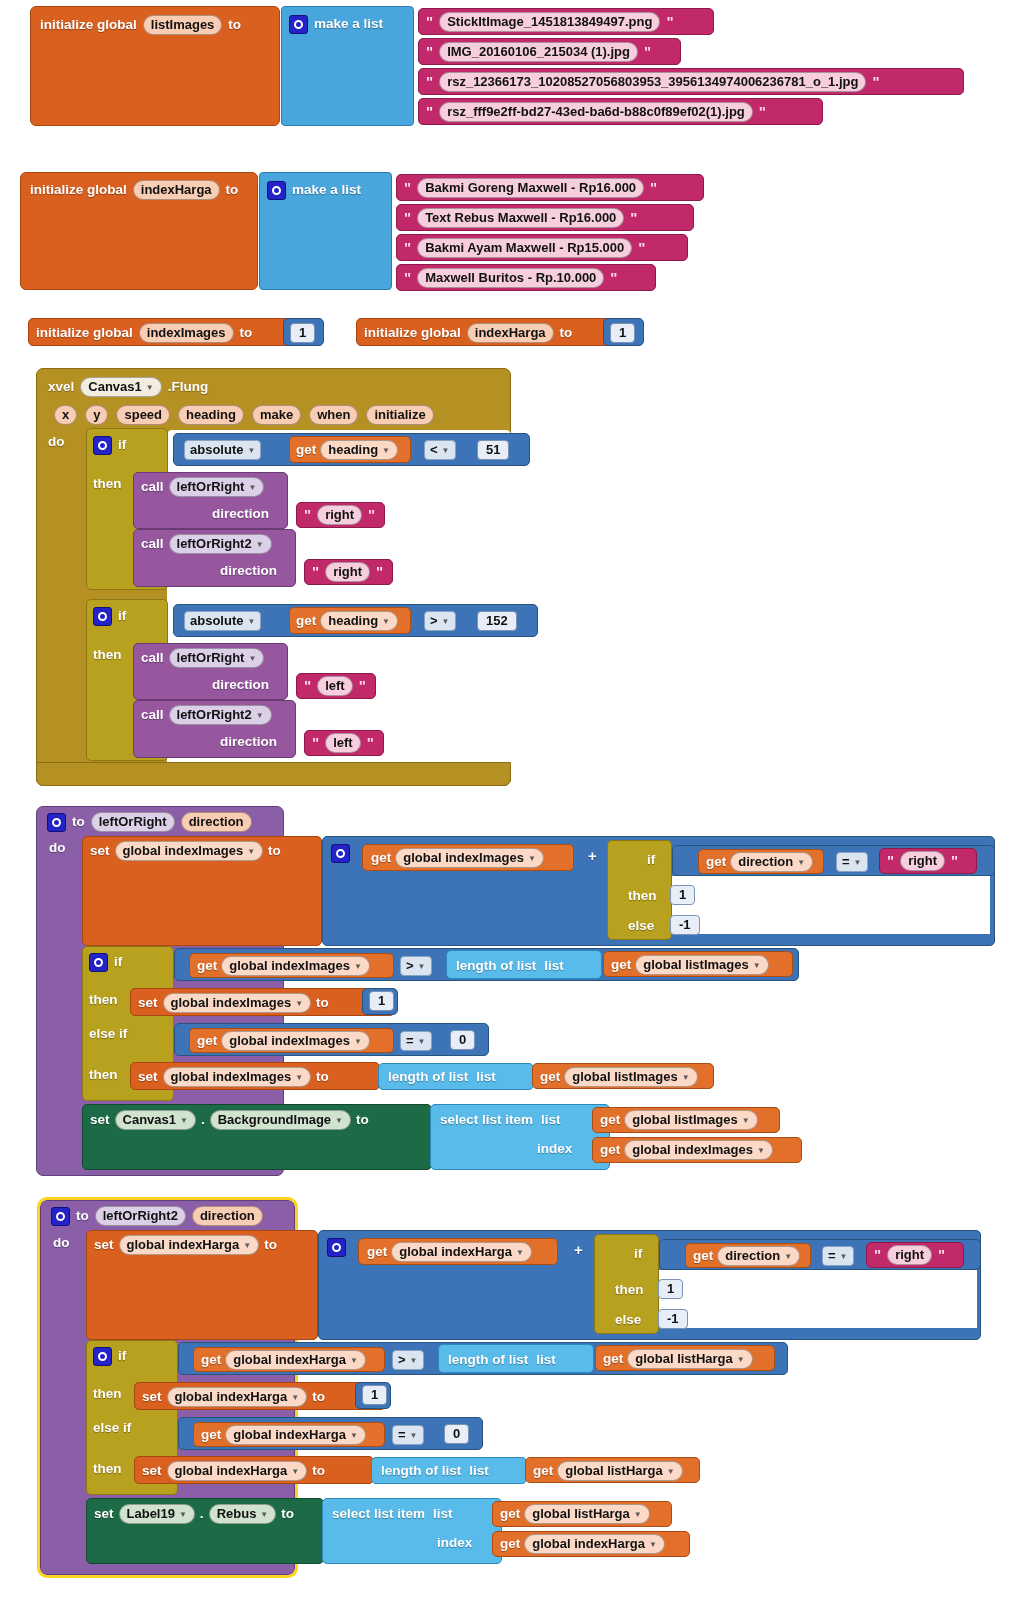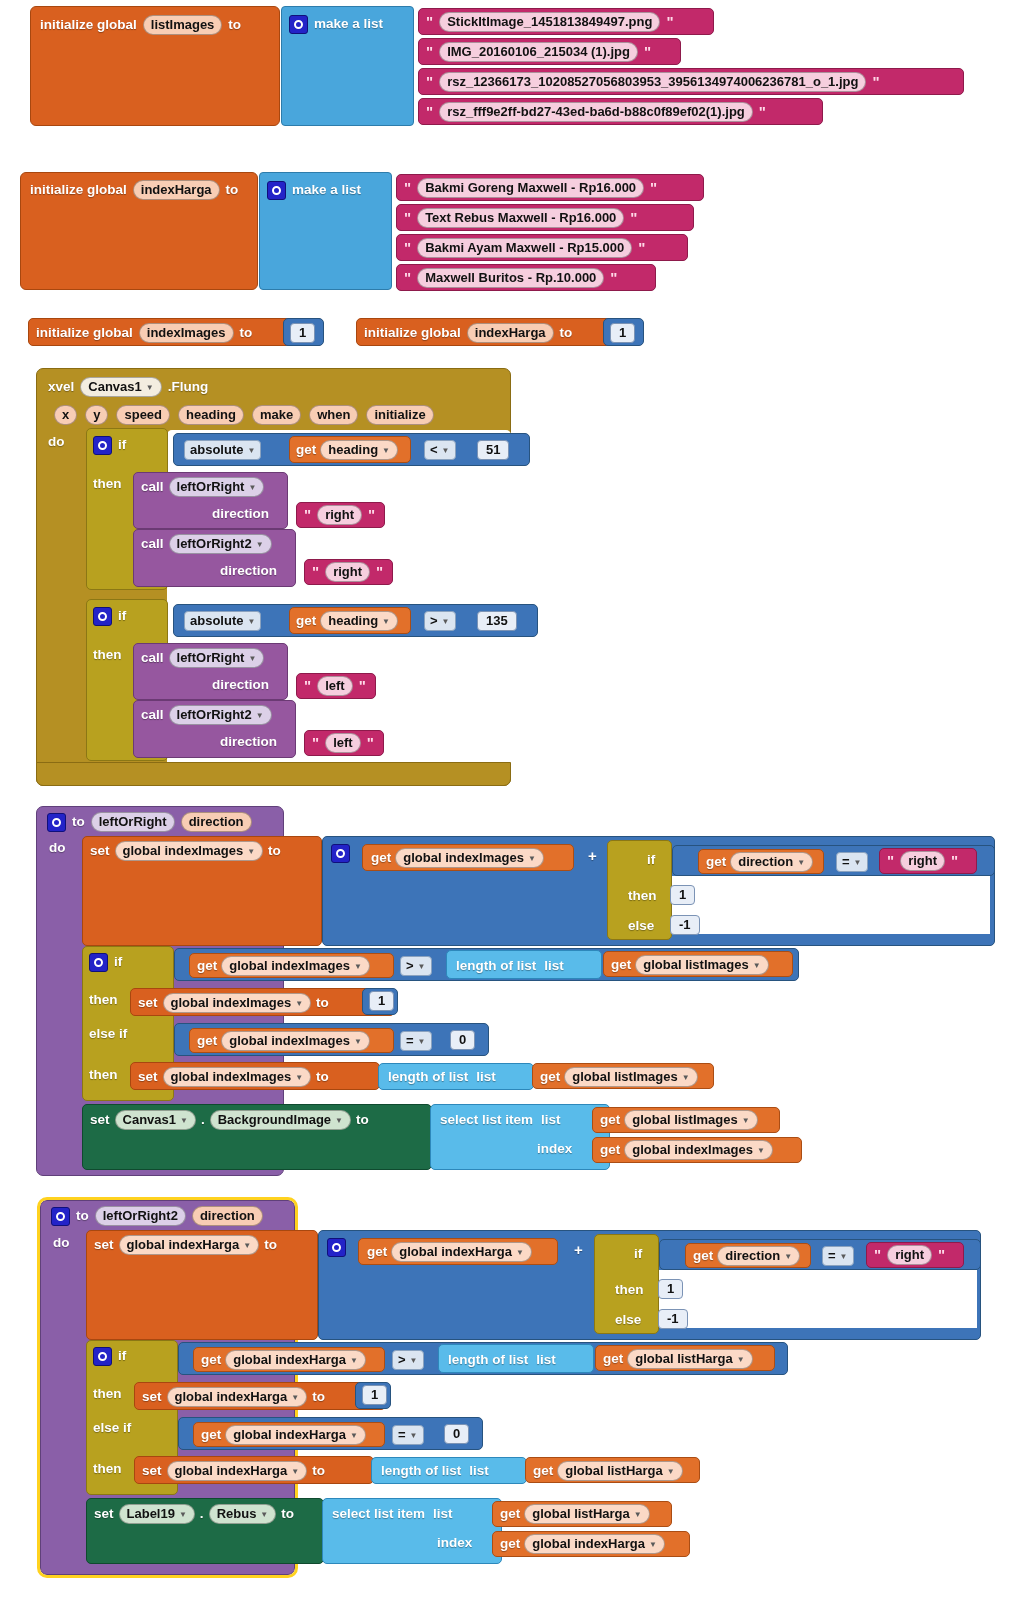--- a/index.html
+++ b/index.html
@@ -289,21 +289,21 @@
         <span class="caret">▼</span>
   </span>
 </div>
 <div class="row" style="left:424px;top:611px;height:20px;">
   <span class="field op">
     <span>&gt;</span>
         <span class="caret">▼</span>
   </span>
 </div>
 <div class="row" style="left:477px;top:611px;height:20px;">
-  <span class="field num">135</span>
+  <span class="field num">152</span>
 </div>
 
 <div class="blk c-call" style="left:133px;top:643px;width:155px;height:57px;"></div>
 <div class="row" style="left:141px;top:648px;height:20px;gap:5px;">
   <span class="lbl">call</span>
   <span class="field proc">
     <span>leftOrRight</span>
         <span class="caret">▼</span>
   </span>
 </div>

